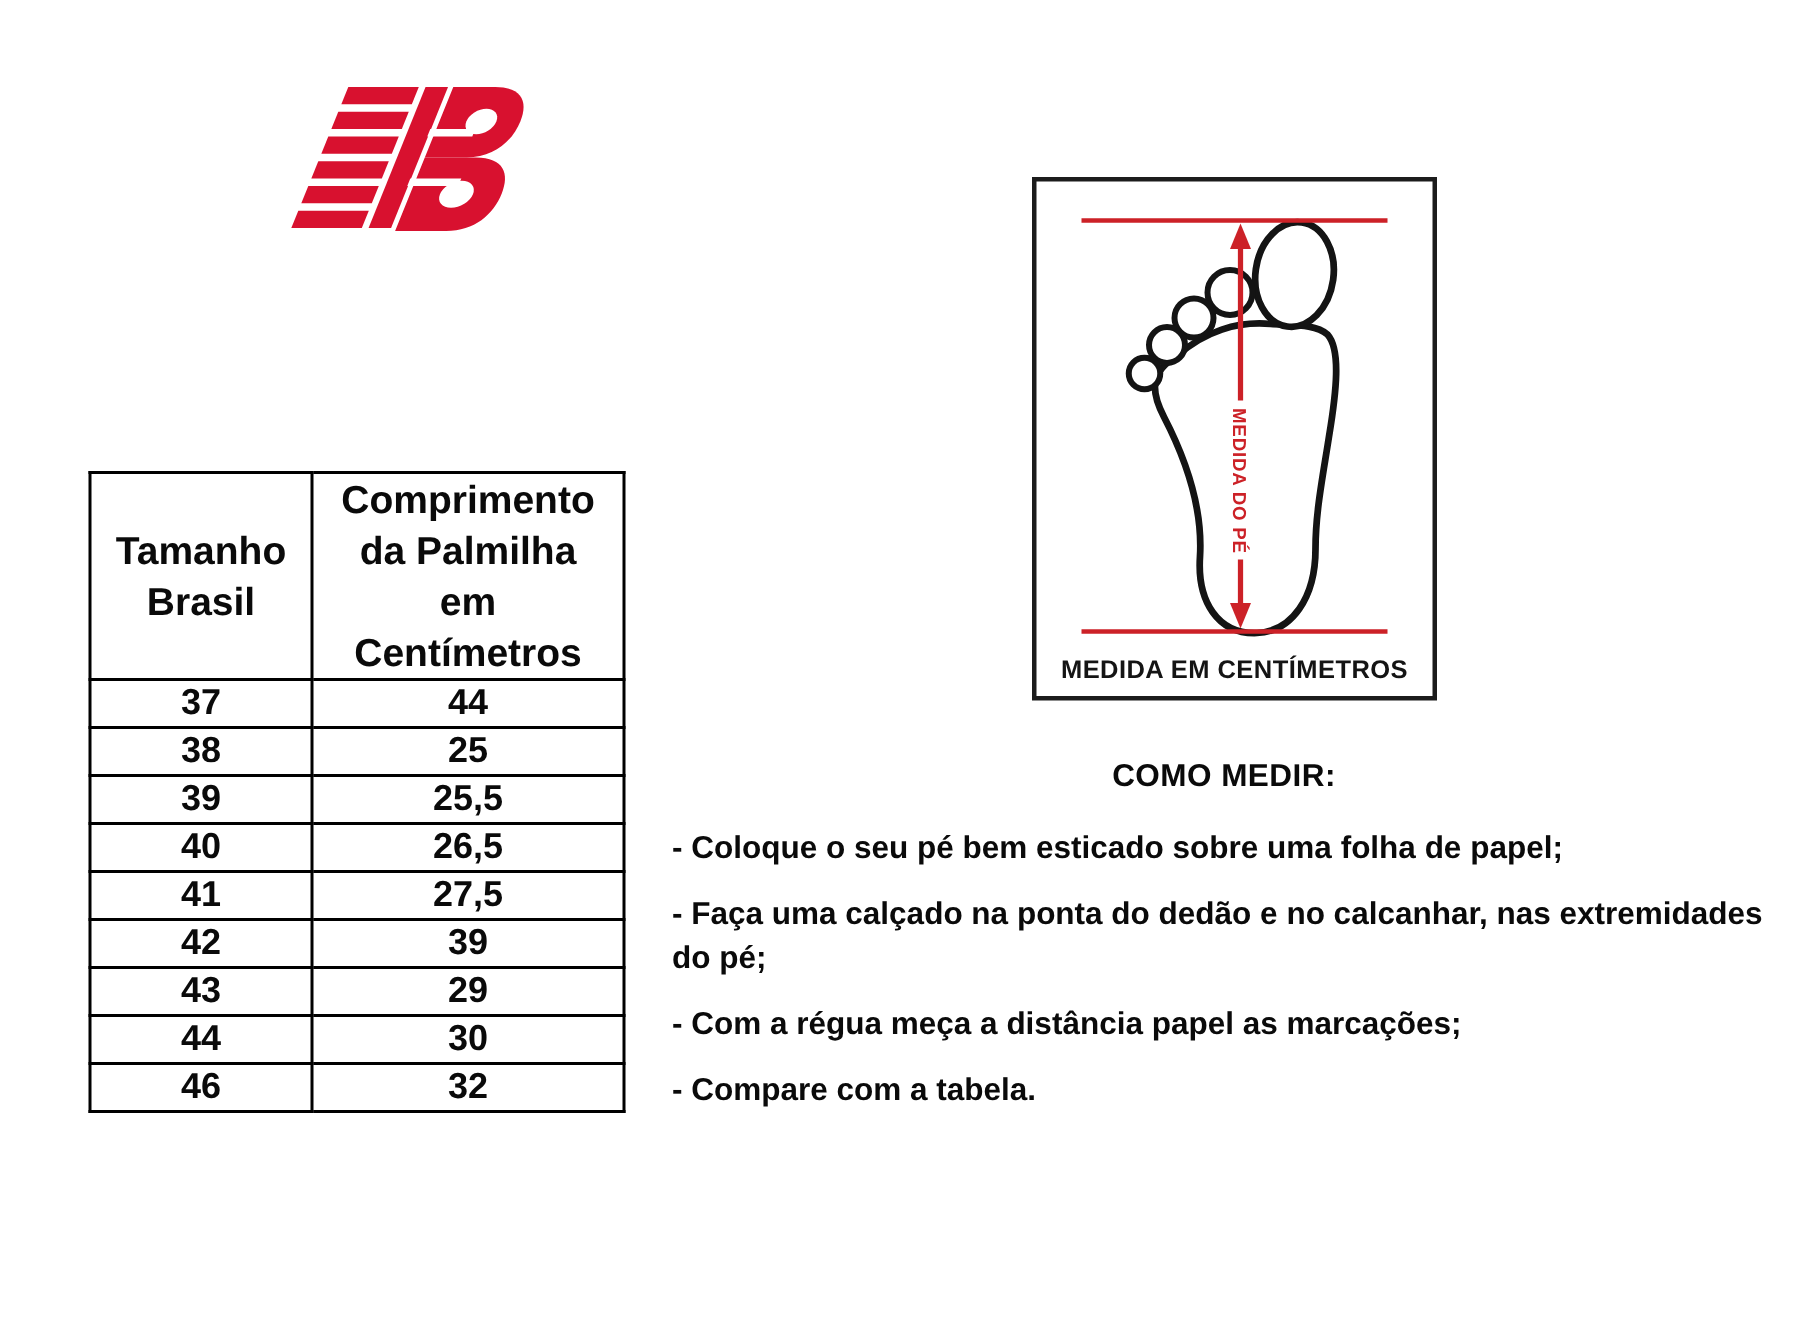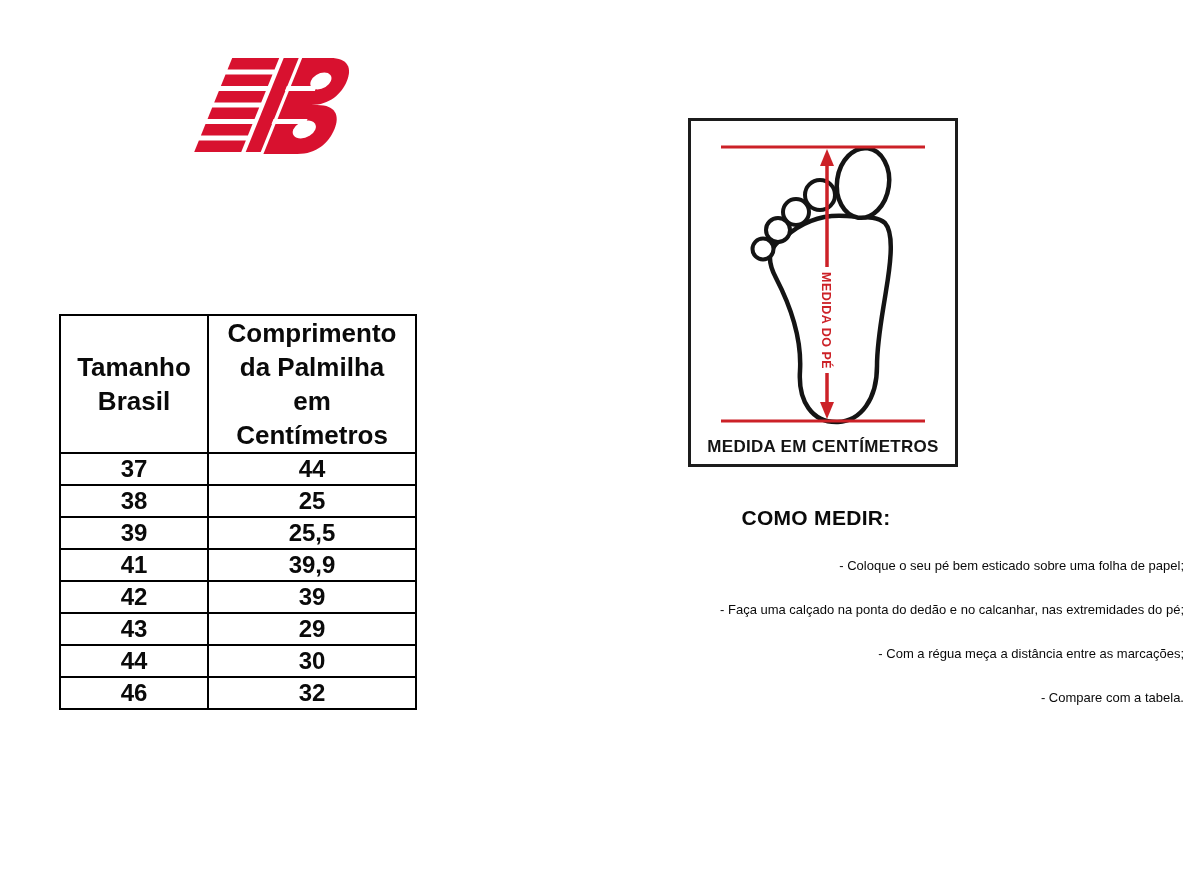--- a/index.html
+++ b/index.html
@@ -62,25 +62,24 @@
     width: 736px;
   }
   .instructions .title {
     font-size: 21px;
     font-weight: bold;
     text-align: center;
     margin: 0 0 21px 0;
     letter-spacing: 0.3px;
   }
   .instructions p {
-    font-size: 13px;
-    font-weight: normal;
+    font-size: 21px;
+    font-weight: bold;
     line-height: 29px;
     margin: 0 0 15px 0;
-    text-align: right;
   }
 </style>
 </head>
 <body>
 
 <div class="logo">
   <svg viewBox="0 0 176 100" aria-hidden="true">
     <g transform="translate(40,0) skewX(-22)" fill="#d8112f">
 
       <rect x="0" y="2" width="47" height="11.5"></rect>
@@ -122,22 +121,26 @@
     </tr>
     <tr>
       <td>38</td>
       <td>25</td>
     </tr>
     <tr>
       <td>39</td>
       <td>25,5</td>
     </tr>
     <tr>
+      <td>40</td>
+      <td>26,5</td>
+    </tr>
+    <tr>
       <td>41</td>
-      <td>39,9</td>
+      <td>27,5</td>
     </tr>
     <tr>
       <td>42</td>
       <td>39</td>
     </tr>
     <tr>
       <td>43</td>
       <td>29</td>
     </tr>
     <tr>
@@ -181,15 +184,15 @@
     <text transform="translate(131,151) rotate(90)" font-family="Liberation Sans, sans-serif" font-size="12.5" font-weight="bold" letter-spacing="0.5" fill="#cc2127">MEDIDA DO PÉ</text>
 
     <text x="132" y="331" text-anchor="middle" font-family="Liberation Sans, sans-serif" font-size="17" font-weight="bold" letter-spacing="0.3" fill="#141414">MEDIDA EM CENTÍMETROS</text>
   </svg>
 </div>
 
 <div class="instructions">
   <h2 class="title">COMO MEDIR:</h2>
   <p>- Coloque o seu pé bem esticado sobre uma folha de papel;</p>
   <p>- Faça uma calçado na ponta do dedão e no calcanhar, nas extremidades do pé;</p>
-  <p>- Com a régua meça a distância entre as marcações;</p>
+  <p>- Com a régua meça a distância papel as marcações;</p>
   <p>- Compare com a tabela.</p>
 </div>
 
 </body></html>

